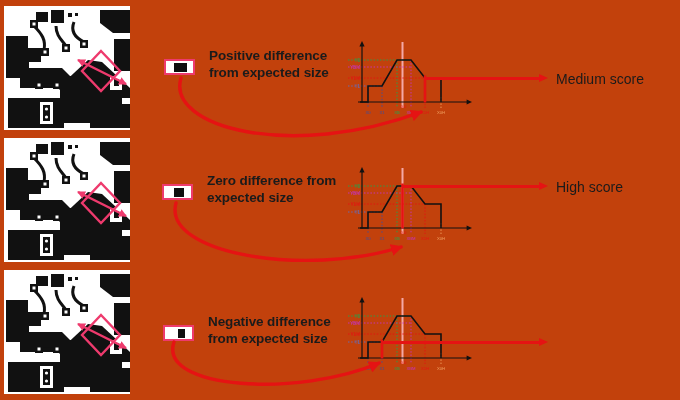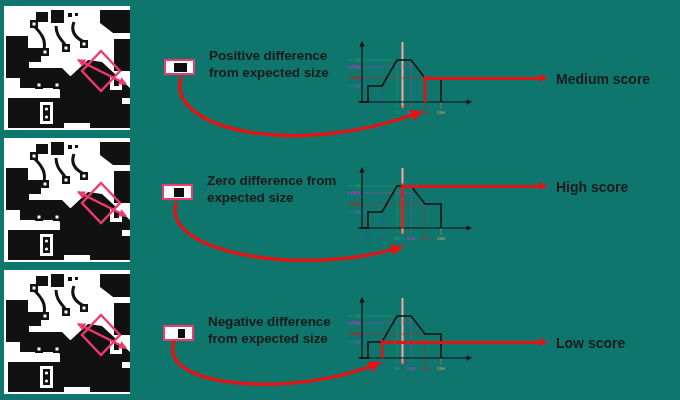--- a/index.html
+++ b/index.html
@@ -1,23 +1,23 @@
 <!DOCTYPE html>
 <html><head>
 <meta charset="utf-8">
 <style>
   html,body{margin:0;padding:0;background:#ffffff;}
-  .stage{position:relative;width:680px;height:400px;background:#0f766e;overflow:hidden;
+  .stage{position:relative;width:680px;height:400px;background:#c2410c;overflow:hidden;
          font-family:"Liberation Sans",sans-serif;}
   .pcb{position:absolute;left:4px;}
   .comp-box{position:absolute;width:31px;height:16px;box-sizing:border-box;background:#fff;}
   .comp-fill{position:absolute;top:1.5px;bottom:1.5px;background:#0e0e0e;}
   .case-text{position:absolute;font-size:13.5px;font-weight:600;color:#1b1b1b;
              line-height:17px;letter-spacing:-0.1px;white-space:nowrap;}
-  .score-text{position:absolute;left:556px;font-size:14px;font-weight:700;color:#1b1b1b;white-space:nowrap;}
+  .score-text{position:absolute;left:556px;font-size:14px;font-weight:400;color:#1b1b1b;white-space:nowrap;}
   .chart{position:absolute;left:344px;}
   .overlay{position:absolute;left:0;top:0;pointer-events:none;}
   .score-line{position:absolute;height:3px;}
   .score-tip{position:absolute;width:0;height:0;border-top:4.5px solid transparent;
              border-bottom:4.5px solid transparent;}
 </style>
 </head>
 <body>
 
 <div class="stage">
@@ -298,21 +298,20 @@
       <line x1="97" y1="57" x2="97" y2="68" stroke="#f0a060" stroke-width="0.9" stroke-dasharray="1.5 1.7"></line>
       <text x="97" y="74" fill="#f0a060" font-size="4.2" text-anchor="middle" font-family="Liberation Sans, sans-serif">X0H</text>
       <text x="59.5" y="67.5" fill="#e51313" font-size="4.2" text-anchor="middle" font-family="Liberation Sans, sans-serif">0.0</text>
       <line x1="18" y1="5" x2="18" y2="62.5" stroke="#111111" stroke-width="1.2"></line>
       <polygon points="18,1 15.4,6.4 20.6,6.4" fill="#111111"></polygon>
       <line x1="14" y1="62" x2="124" y2="62" stroke="#111111" stroke-width="1.2"></line>
       <polygon points="128,62 122.6,59.4 122.6,64.6" fill="#111111"></polygon>
       <polyline points="16,62 24,62 24,46 38,46 53,20 67,20 81,38 97,38 97,62" fill="none" stroke="#111111" stroke-width="1.6"></polyline>
       <line x1="38" y1="62.5" x2="38" y2="43.5" stroke="#e51313" stroke-width="2.6"></line>
     </svg>
-  <div class="score-text" style="top:335px">Low score</div>
 
   <svg class="overlay" id="swoosh" width="680" height="400" viewBox="0 0 680 400">
       <path d="M181 78 C166 128 292 160 421 112" fill="none" stroke="#e51313" stroke-width="3.4" stroke-linecap="round" marker-end="url(#mRed)"></path>
       <path d="M176 203 C162 254 306 277 401 247" fill="none" stroke="#e51313" stroke-width="3.4" stroke-linecap="round" marker-end="url(#mRed)"></path>
       <path d="M174 342 C158 390 300 397 379 363" fill="none" stroke="#e51313" stroke-width="3.4" stroke-linecap="round" marker-end="url(#mRed)"></path>
     </svg>
 
 <div class="score-line" style="left: 425px; top: 76.5px; width: 115px; background: rgb(229, 19, 19);"></div>
     <div class="score-tip" style="left: 539px; top: 73.5px; border-left: 9px solid rgb(229, 19, 19);"></div>
     <div class="score-line" style="left: 402.5px; top: 184.5px; width: 137.5px; background: rgb(229, 19, 19);"></div>

